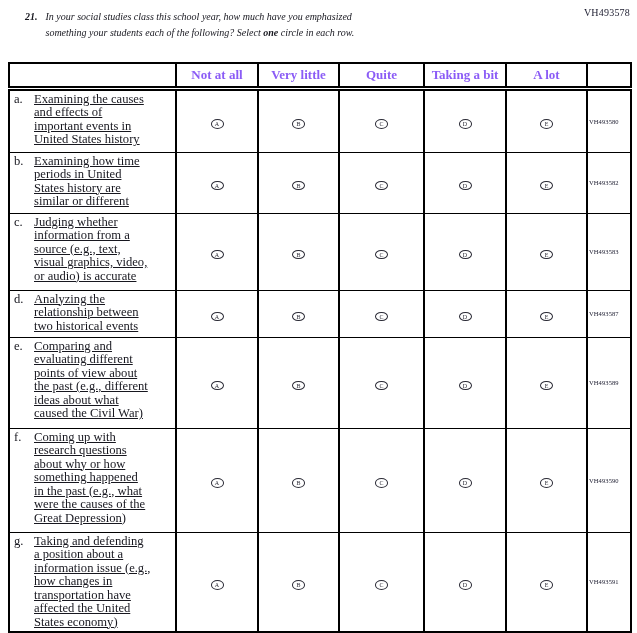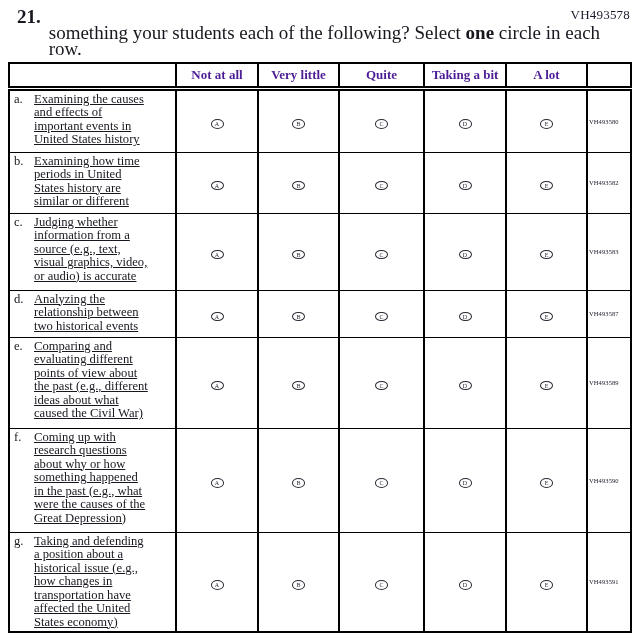--- a/index.html
+++ b/index.html
@@ -11,31 +11,32 @@
     background: #ffffff;
     font-family: "Liberation Serif", serif;
     color: #17171f;
     overflow: hidden;
     margin: 0 auto;
   }
   .top-code {
     position: absolute;
     top: 7px;
     right: 7px;
-    font-size: 13px;
+    font-size: 10px;
     letter-spacing: 0.2px;
     color: #1b1b2e;
   }
   .question {
     position: absolute;
     top: 9px;
-    left: 17px;
+    left: 25px;
     display: flex;
-    font-size: 19px;
+    font-size: 10px;
     line-height: 16px;
+    font-style: italic;
   }
   .q-number { font-weight: bold; margin-right: 8px; }
   .q-text b { font-weight: bold; }
   table.survey {
     position: absolute;
     top: 62px;
     left: 8px;
     width: 622px;
     border-collapse: collapse;
     table-layout: fixed;
@@ -45,21 +46,21 @@
     border: 1.5px solid #000;
     border-left-width: 2px;
     border-right-width: 2px;
   }
   thead th {
     height: 25px;
     font-size: 13px;
     font-weight: bold;
     vertical-align: middle;
     border-bottom: 5px double #000 !important;
-    color: #4c1d95;
+    color: #8b5cf6;
   }
   tbody tr:nth-child(1) { height: 64px; }
   tbody tr:nth-child(2) { height: 61px; }
   tbody tr:nth-child(3) { height: 77px; }
   tbody tr:nth-child(4) { height: 47px; }
   tbody tr:nth-child(5) { height: 91px; }
   tbody tr:nth-child(6) { height: 104px; }
   tbody tr:nth-child(7) { height: 98px; }
   .stem-cell {
     vertical-align: top;
@@ -99,21 +100,21 @@
 </head>
 <body>
 
 <div class="page">
 
   <div class="top-code">VH493578</div>
 
   <div class="question">
     <span class="q-number">21.</span>
     <span class="q-text">
-      <br>
+      <span>In your social studies class this school year, how much have you emphasized</span><br>
       <span>something your students each of the following? Select </span><b>one</b><span> circle in each row.</span>
     </span>
   </div>
 
   <table class="survey">
     <colgroup>
       <col style="width:167px">
       <col style="width:82px">
       <col style="width:81px">
       <col style="width:85px">
@@ -365,21 +366,21 @@
       </td>
       <td class="code-cell">VH493590</td>
     </tr>
 
     <tr>
       <td class="stem-cell">
         <span class="stem-wrap">
           <span class="row-letter">g.</span>
           <span class="row-text">Taking and defending
 a position about a
-historical issue (e.g.,
+information issue (e.g.,
 how changes in
 transportation have
 affected the United
 States economy)</span>
         </span>
       </td>
       <td class="bubble-cell">
         <span class="bubble">
               <span class="bubble-letter">A</span>
             </span>

